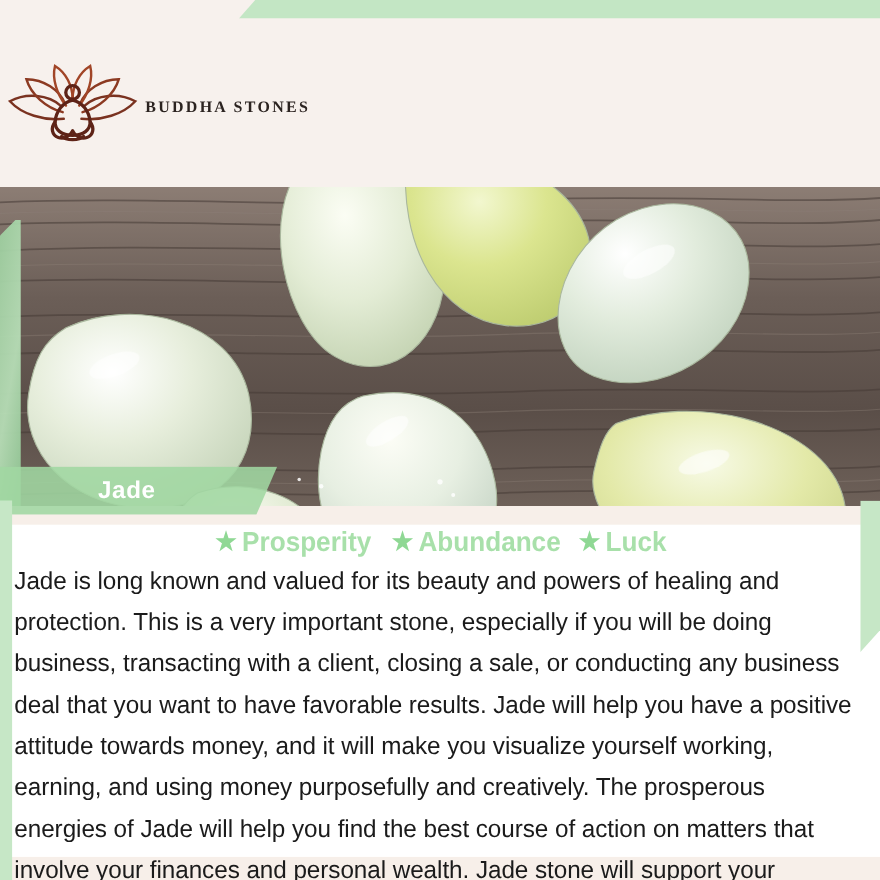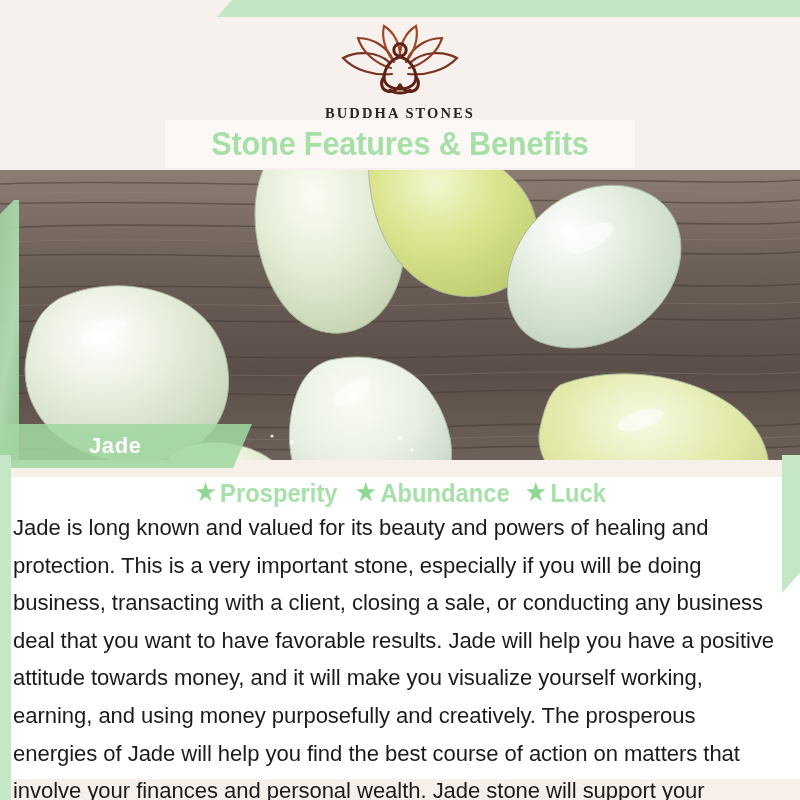--- a/index.html
+++ b/index.html
@@ -22,21 +22,21 @@
   .top-green-band{
     position:absolute; left:0; top:0; width:800px; height:17px;
     background:#c3e6c4;
     clip-path:polygon(232px 0, 800px 0, 800px 17px, 217px 17px);
   }
 
   
   .header{
     position:absolute; left:0; top:17px; width:800px; height:153px;
     background:#f7f1ed;
-    display:flex; flex-direction:column;
+    display:flex; flex-direction:row;
     align-items:center; justify-content:flex-start;
     padding-top:7px;
   }
   .logo-mark{ width:132px; height:78px; display:block; }
   .logo-word{
     margin-top:3px;
     font-family:"Liberation Serif", serif;
     font-size:14.5px; font-weight:700;
     letter-spacing:2.1px;
     color:#2b2320;
@@ -178,23 +178,20 @@
           <path d="M66 33 C57 35 51 43 50 53 C50 60 56 65 66 65 C76 65 82 60 82 53 C81 43 75 35 66 33 Z"></path>
           <path d="M50 53 C46 58 47 65 53 67 C59 69 64 65 66 61"></path>
           <path d="M82 53 C86 58 85 65 79 67 C73 69 68 65 66 61"></path>
           <path d="M56 66 C60 70 72 70 76 66"></path>
         </g>
       </svg>
     </span>
     <div class="logo-word">BUDDHA STONES</div>
   </div>
 
-  <div class="title-plate">
-    <div class="title-text">Stone Features &amp; Benefits</div>
-  </div>
 
   <div class="photo">
     <svg viewBox="0 0 800 290" xmlns="http://www.w3.org/2000/svg" preserveAspectRatio="none">
       <defs>
         <linearGradient id="wood" x1="0" y1="0" x2="0" y2="1">
           <stop offset="0%" stop-color="#8c7d74"></stop>
           <stop offset="35%" stop-color="#6b5e57"></stop>
           <stop offset="70%" stop-color="#5a4e48"></stop>
           <stop offset="100%" stop-color="#6e6159"></stop>
         </linearGradient>

